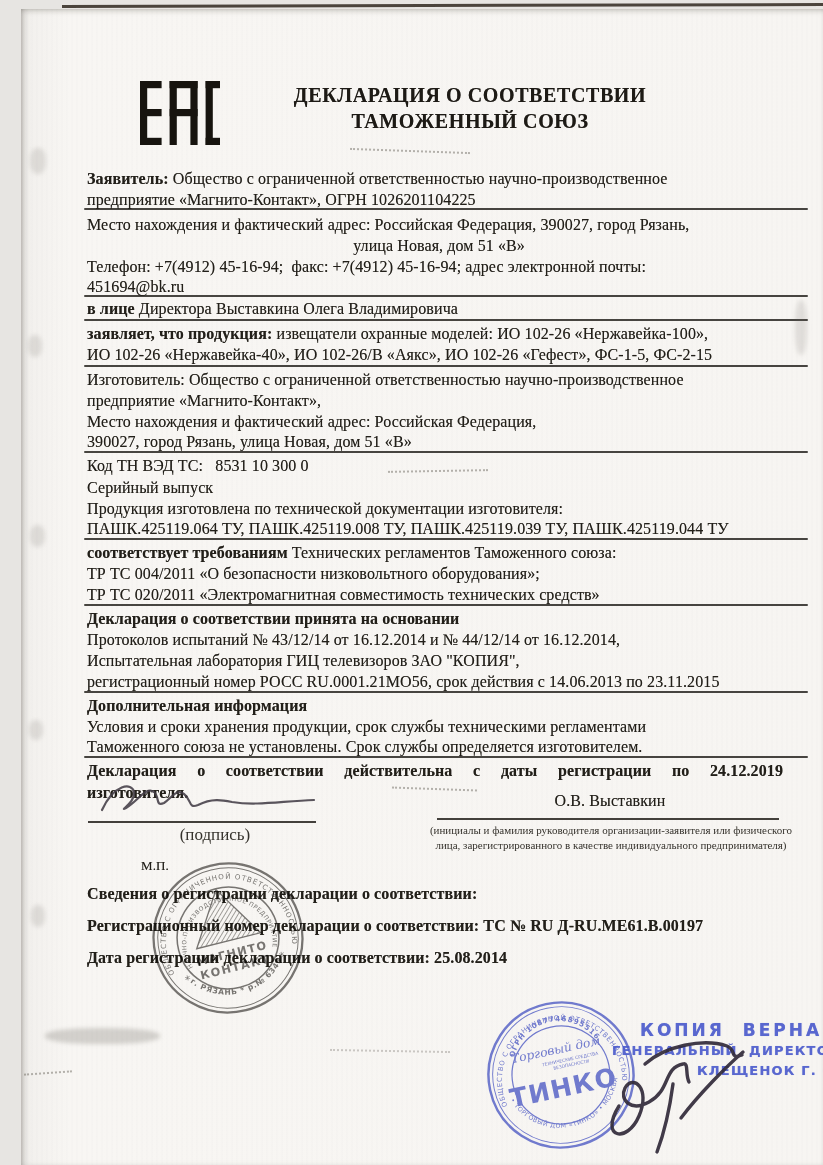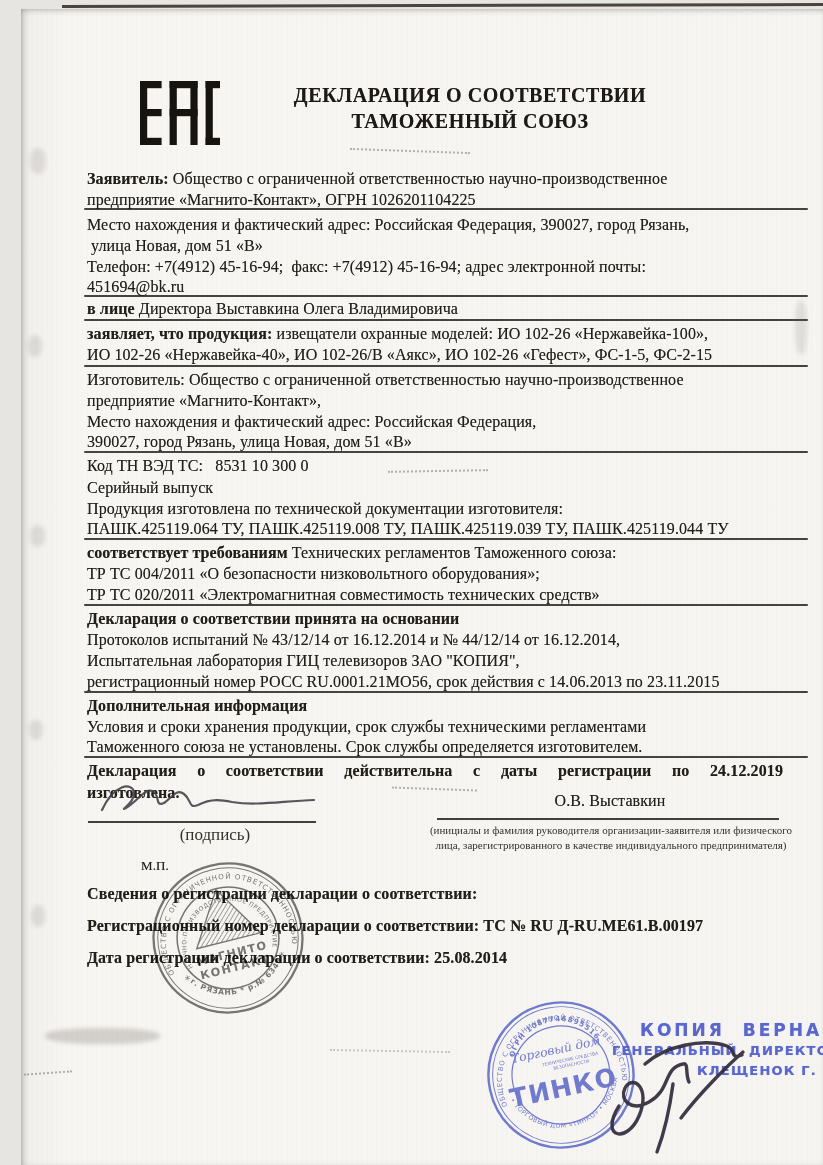--- a/index.html
+++ b/index.html
@@ -61,21 +61,21 @@
     <div class="title-line">ТАМОЖЕННЫЙ СОЮЗ</div>
   </div>
 
   <div class="smudge" style="left:350px;top:150px;width:120px;transform:rotate(2deg);"></div>
 
   <div class="doc-line" style="top:169px;"><span class="b">Заявитель:</span><span> Общество с ограниченной ответственностью научно-производственное</span></div>
   <div class="doc-line" style="top:190px;">предприятие «Магнито-Контакт», ОГРН  1026201104225</div>
   <div class="hr" style="top:208px;"></div>
 
   <div class="doc-line" style="top:215px;">Место нахождения и фактический адрес: Российская Федерация, 390027, город Рязань,</div>
-  <div class="doc-line pre" style="top:236px;"> улица Новая, дом 51 «В»</div>
+  <div class="doc-line pre" style="top:236px;text-align:center;"> улица Новая, дом 51 «В»</div>
   <div class="doc-line pre" style="top:257px;">Телефон: +7(4912) 45-16-94;  факс: +7(4912) 45-16-94; адрес электронной почты:</div>
   <div class="doc-line" style="top:277px;">451694@bk.ru</div>
   <div class="hr" style="top:295px;"></div>
 
   <div class="doc-line" style="top:299px;"><span class="b">в лице</span><span> Директора Выставкина Олега Владимировича</span></div>
   <div class="hr" style="top:319px;"></div>
 
   <div class="doc-line" style="top:324px;"><span class="b">заявляет, что продукция:</span><span> извещатели охранные моделей:  ИО 102-26  «Нержавейка-100»,</span></div>
   <div class="doc-line" style="top:345px;">ИО 102-26  «Нержавейка-40», ИО 102-26/В «Аякс», ИО 102-26 «Гефест», ФС-1-5, ФС-2-15</div>
   <div class="hr" style="top:365px;"></div>
@@ -103,21 +103,21 @@
   <div class="doc-line" style="top:651px;">Испытательная лаборатория ГИЦ телевизоров ЗАО "КОПИЯ",</div>
   <div class="doc-line" style="top:672px;">регистрационный номер РОСС RU.0001.21МО56, срок действия с 14.06.2013 по 23.11.2015</div>
   <div class="hr" style="top:691px;"></div>
 
   <div class="doc-line b" style="top:696px;">Дополнительная информация</div>
   <div class="doc-line" style="top:717px;">Условия и сроки хранения продукции, срок службы техническими регламентами</div>
   <div class="doc-line" style="top:737px;">Таможенного союза не установлены. Срок службы определяется изготовителем.</div>
   <div class="hr" style="top:756px;"></div>
 
   <div class="doc-line b just" style="top:761px;">Декларация о соответствии действительна с даты регистрации по  24.12.2019</div>
-  <div class="doc-line b" style="top:783px;">изготовлена.</div>
+  <div class="doc-line b" style="top:783px;">изготовителя.</div>
   <div class="smudge" style="left:392px;top:788px;width:85px;transform:rotate(2deg);"></div>
 
   <svg style="left:92px;top:778px;" width="230" height="42" viewBox="0 0 230 42">
     <path d="M 10 32 C 22 6, 40 4, 42 14 C 44 24, 26 34, 34 30 C 46 23, 54 8, 62 14 C 68 19, 63 29, 72 25 C 80 20, 84 10, 92 16 C 100 22, 96 31, 106 27 C 120 20, 130 22, 140 24 C 165 28, 190 23, 222 22" fill="none" stroke="#433e47" stroke-width="2.2" stroke-linecap="round" opacity=".88"></path>
   </svg>
   <div class="sig-rule" style="left:88px;top:821px;width:228px;"></div>
   <div class="small-cap" style="left:150px;top:827px;width:130px;font-size:17px;">(подпись)</div>
 
   <div class="doc-line" style="left:440px;top:791px;width:340px;text-align:center;">О.В. Выставкин</div>
   <div class="sig-rule" style="left:437px;top:818px;width:342px;"></div>

